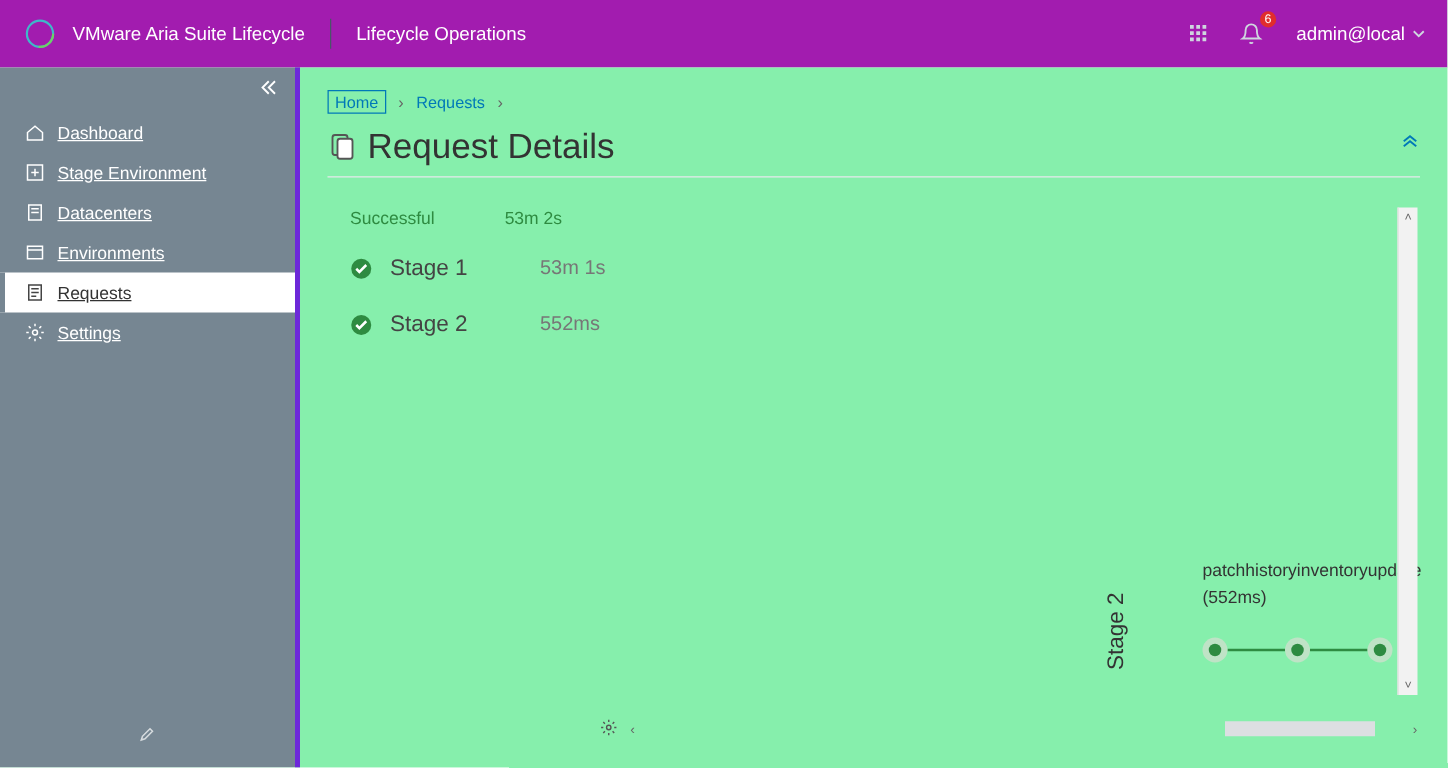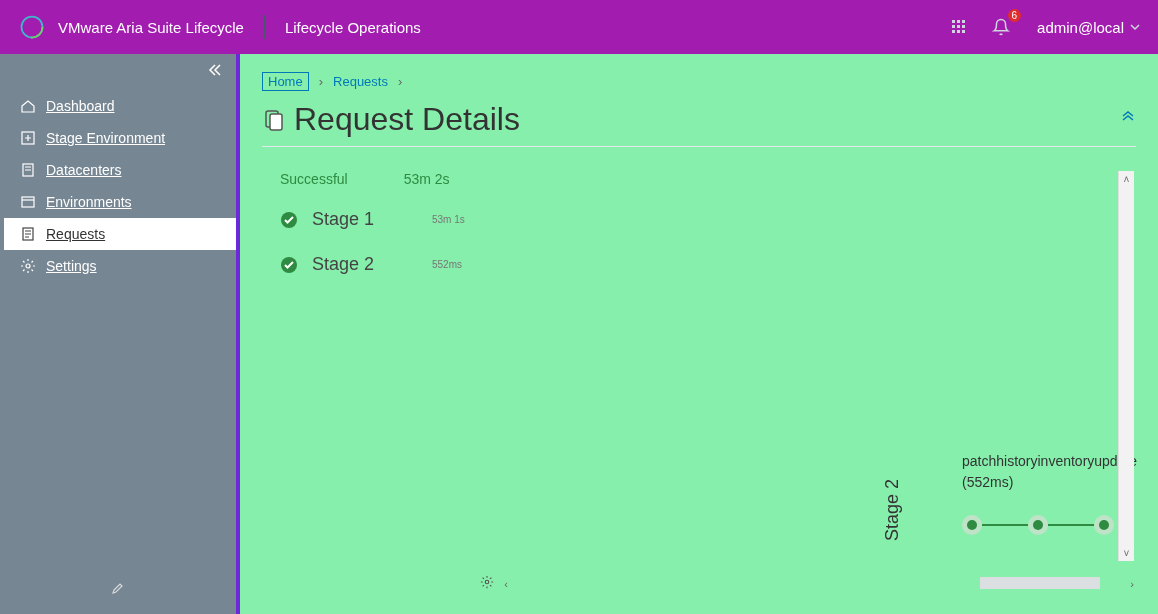--- a/index.html
+++ b/index.html
@@ -39,30 +39,30 @@
     border-left:4px solid #768692; padding-left:16px;
   }
   .sidebar .pin-icon { position:absolute; bottom:14px; left:50%; transform:translateX(-50%); opacity:.7;}
   
   .main { flex:1; background:#86efac; padding:18px 22px 0 22px; position:relative; overflow:hidden;}
   .breadcrumb { display:flex; align-items:center; gap:10px; font-size:13px; color:#0079b8; }
   .breadcrumb .home-box { border:1px solid #0079b8; padding:1px 5px; }
   .breadcrumb .sep { color:#666; }
   .title-row { display:flex; align-items:center; margin-top:10px; border-bottom:1px solid #e6e9eb; padding-bottom:8px;}
   .title-row .title-icon { width:24px; height:24px; margin-right:8px; color:#444;}
-  .title-row h1 { font-weight:300; font-size:32px; color:#333; flex:1;}
+  .title-row h1 { font-weight:300; font-size:28px; color:#333; flex:1;}
   .title-row .collapse-up { color:#0079b8; cursor:pointer; }
   
   .content { display:flex; margin-top:24px; height:430px; position:relative;}
   .stage-list { width:230px; padding-left:18px;}
   .stage-list .overall { display:flex; gap:56px; color:#2e8b41; font-size:14px; margin-bottom:22px;}
   .stage-list .stage-row { display:flex; align-items:center; gap:14px; margin-bottom:24px;}
   .stage-list .stage-row .check { width:18px; height:18px; }
   .stage-list .stage-row .name { flex:1; font-size:18px; color:#444;}
-  .stage-list .stage-row .dur { font-size:10px; color:#777; width:60px;}
+  .stage-list .stage-row .dur { font-size:16px; color:#777; width:60px;}
   
   .diagram { flex:1; position:relative;}
   .stage-label-vert {
     position:absolute; left:390px; top:370px;
     transform: rotate(-90deg); transform-origin: left top;
     font-size:18px; color:#333;
   }
   .flow-title { position:absolute; left:470px; top:280px; font-size:14px; color:#333; line-height:1.5;}
   .flow-nodes { position:absolute; left:470px; top:344px; display:flex; align-items:center;}
   .node { width:20px; height:20px; border-radius:50%; background:#bfe3c6; display:flex; align-items:center; justify-content:center; position:relative; z-index:2;}

